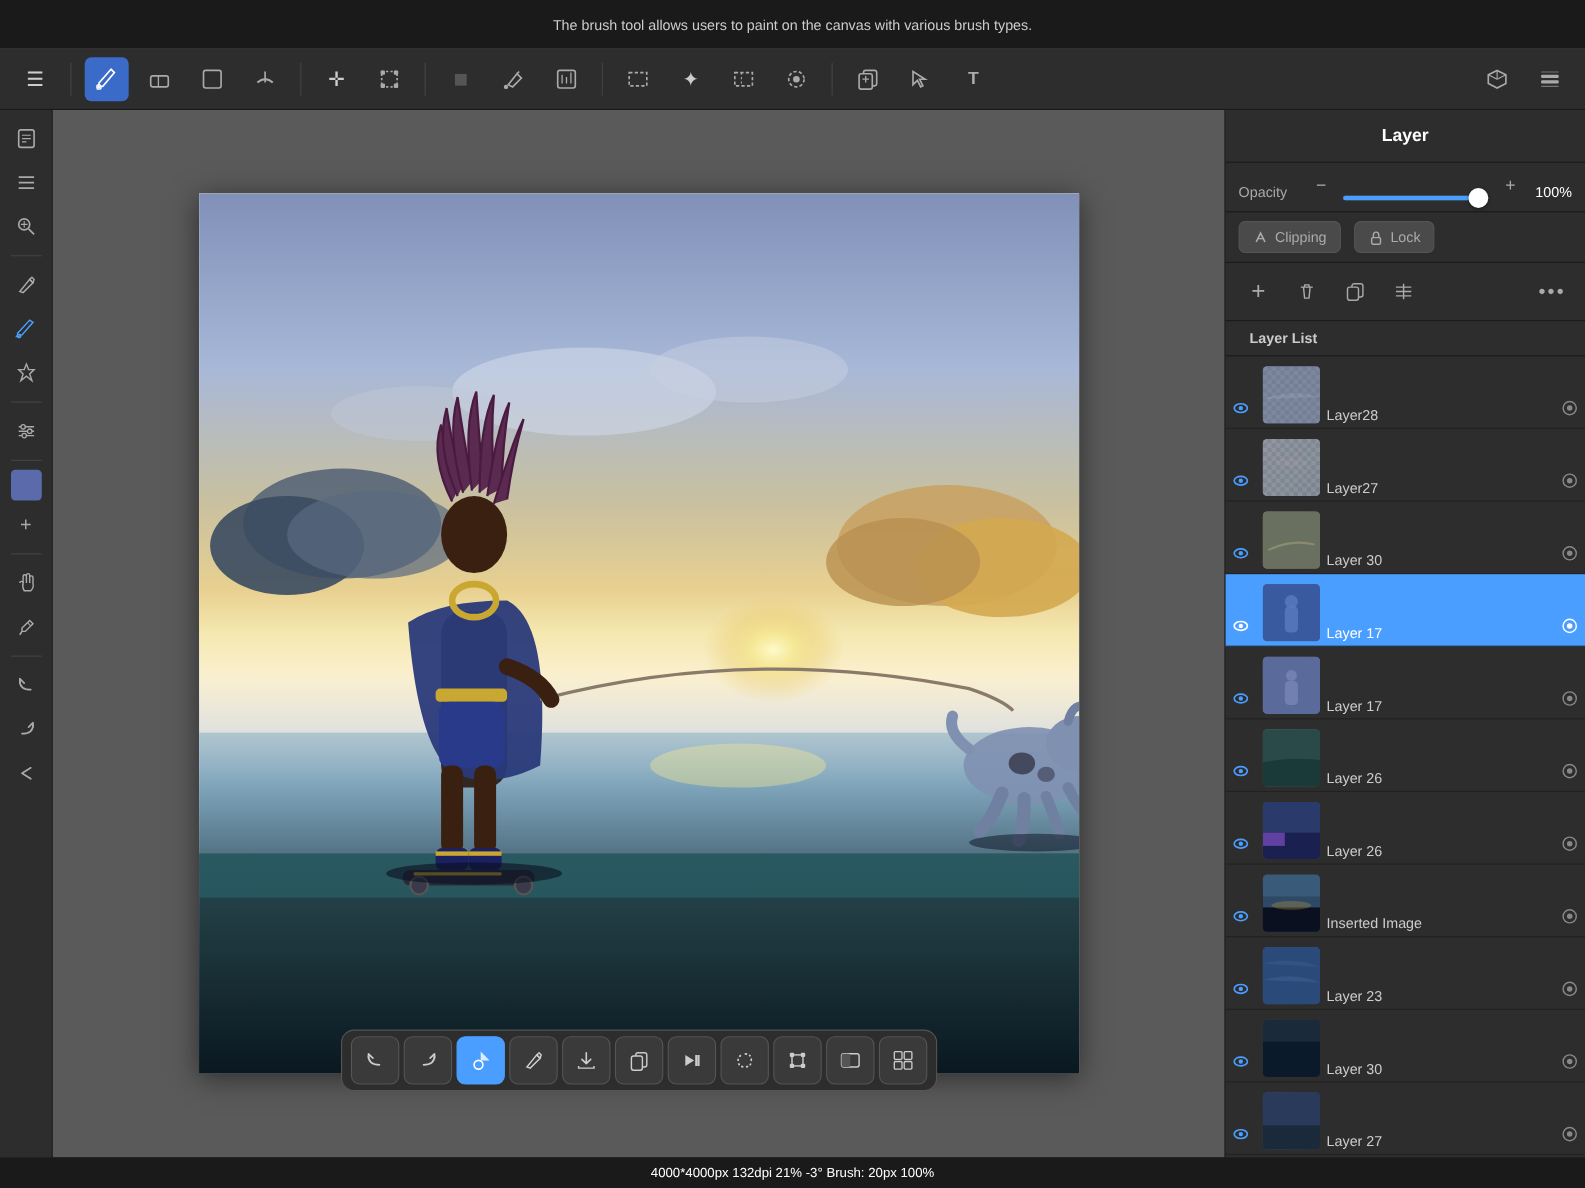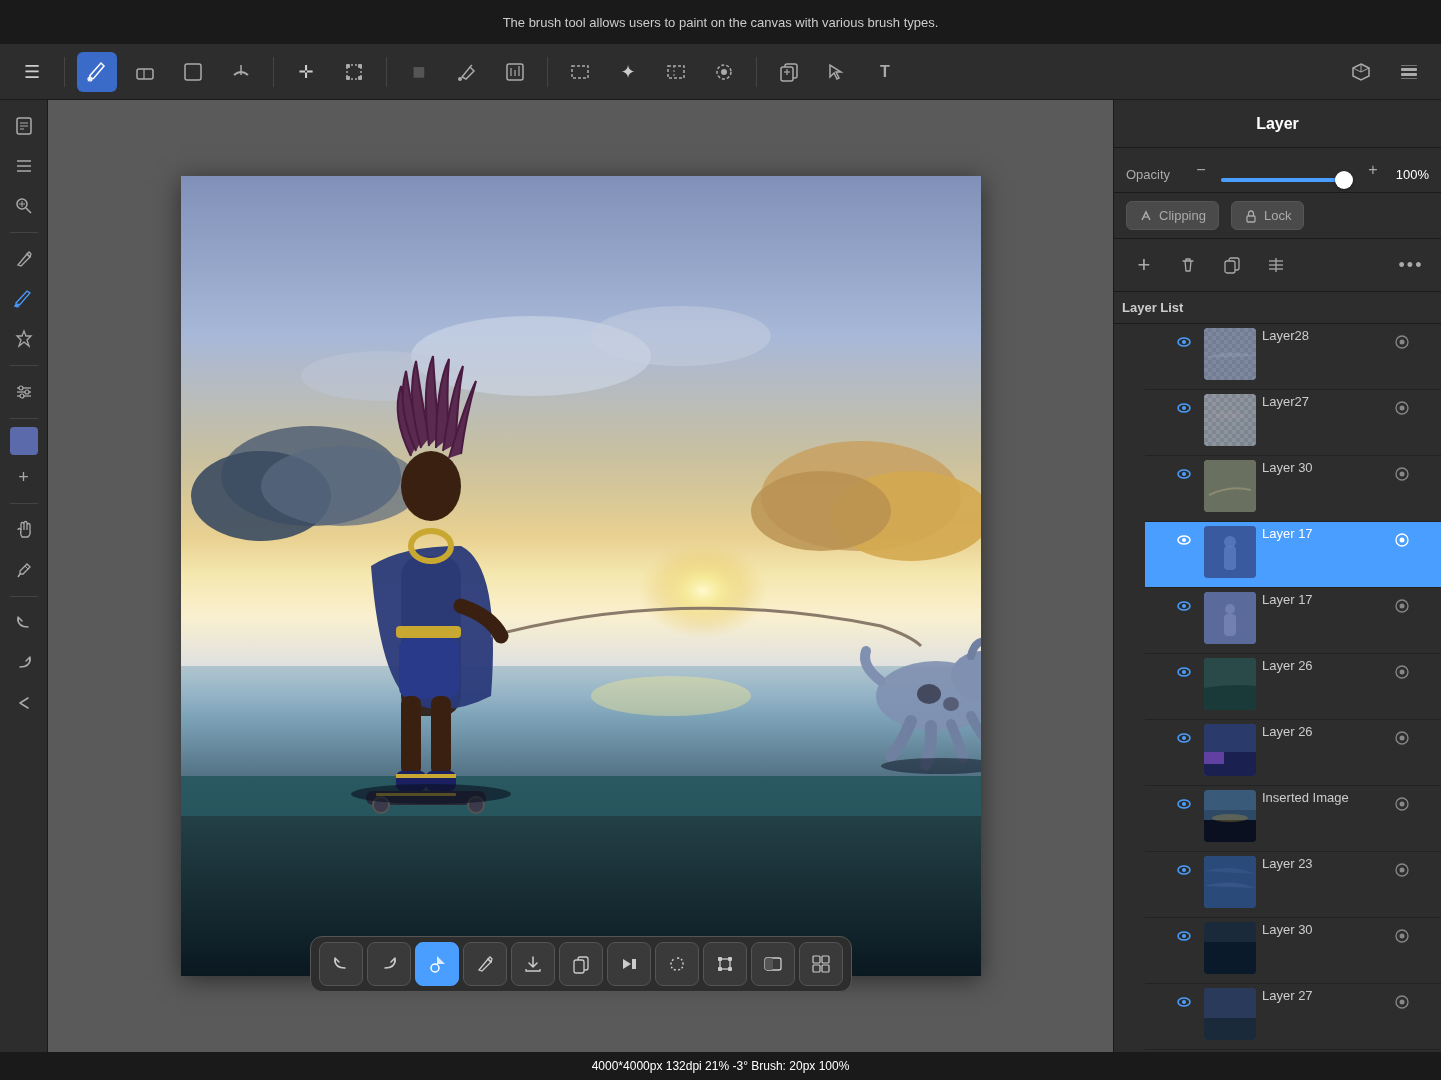--- a/index.html
+++ b/index.html
@@ -314,42 +314,41 @@
       background: transparent;
       border: none;
       color: #aaa;
       font-size: 18px;
       cursor: pointer;
       border-radius: 4px;
     }
 
     
     .layer-list-header {
-      padding: 8px 8px;
+      padding: 8px 22px;
       font-size: 13px;
       font-weight: 600;
       color: #ccc;
       border-bottom: 1px solid #1a1a1a;
     }
 
     
     .layer-list {
       flex: 1;
       overflow-y: auto;
     }
 
     .layer-item {
       display: flex;
-      align-items: flex-start;
+      align-items: flex-end;
       height: 66px;
-      padding: 4px 25px;
+      padding: 4px 0;
       gap: 6px;
       border-bottom: 1px solid #222;
       cursor: pointer;
-      margin-left: 31px;
     }
     .layer-item.selected { background: #4a9eff; }
     .layer-item.selected .layer-name { color: #fff; }
 
     .layer-visibility {
       width: 28px;
       height: 28px;
       display: flex;
       align-items: center;
       justify-content: center;

